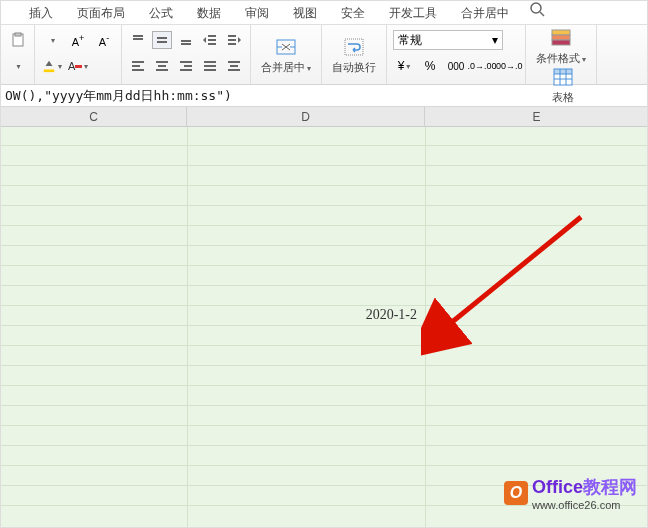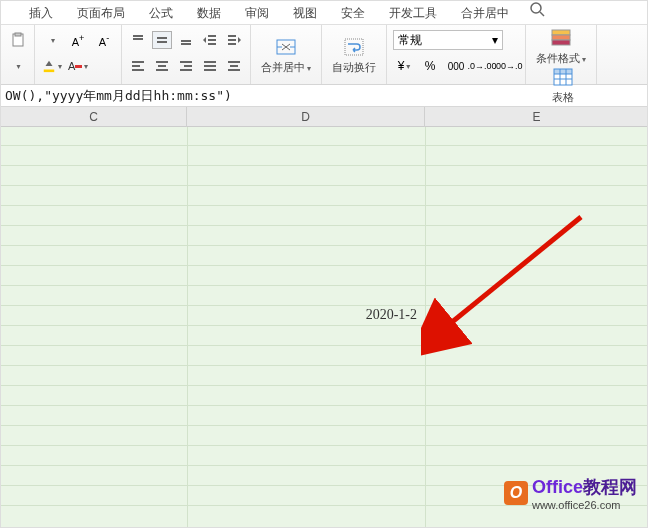--- a/index.html
+++ b/index.html
@@ -303,18 +303,18 @@
       </defs>
     <line x1="160" y1="10" x2="25" y2="120" stroke="#d10" stroke-width="5" marker-end="url(#ah)"></line>
   </svg>
 
   <div class="watermark">
     <div class="wm-logo">
         <span>O</span>
       </div>
     <div class="wm-text">
       <div class="t1">
-        <span style="color:#6d28d9;">Office</span><span style="color:#4c1d95;">教程网</span>
+        <span style="color:#6d28d9;">Office</span><span style="color:#8b5cf6;">教程网</span>
       </div>
       <div class="t2">www.office26.com</div>
     </div>
   </div>
 </div>
 
 </body></html>

